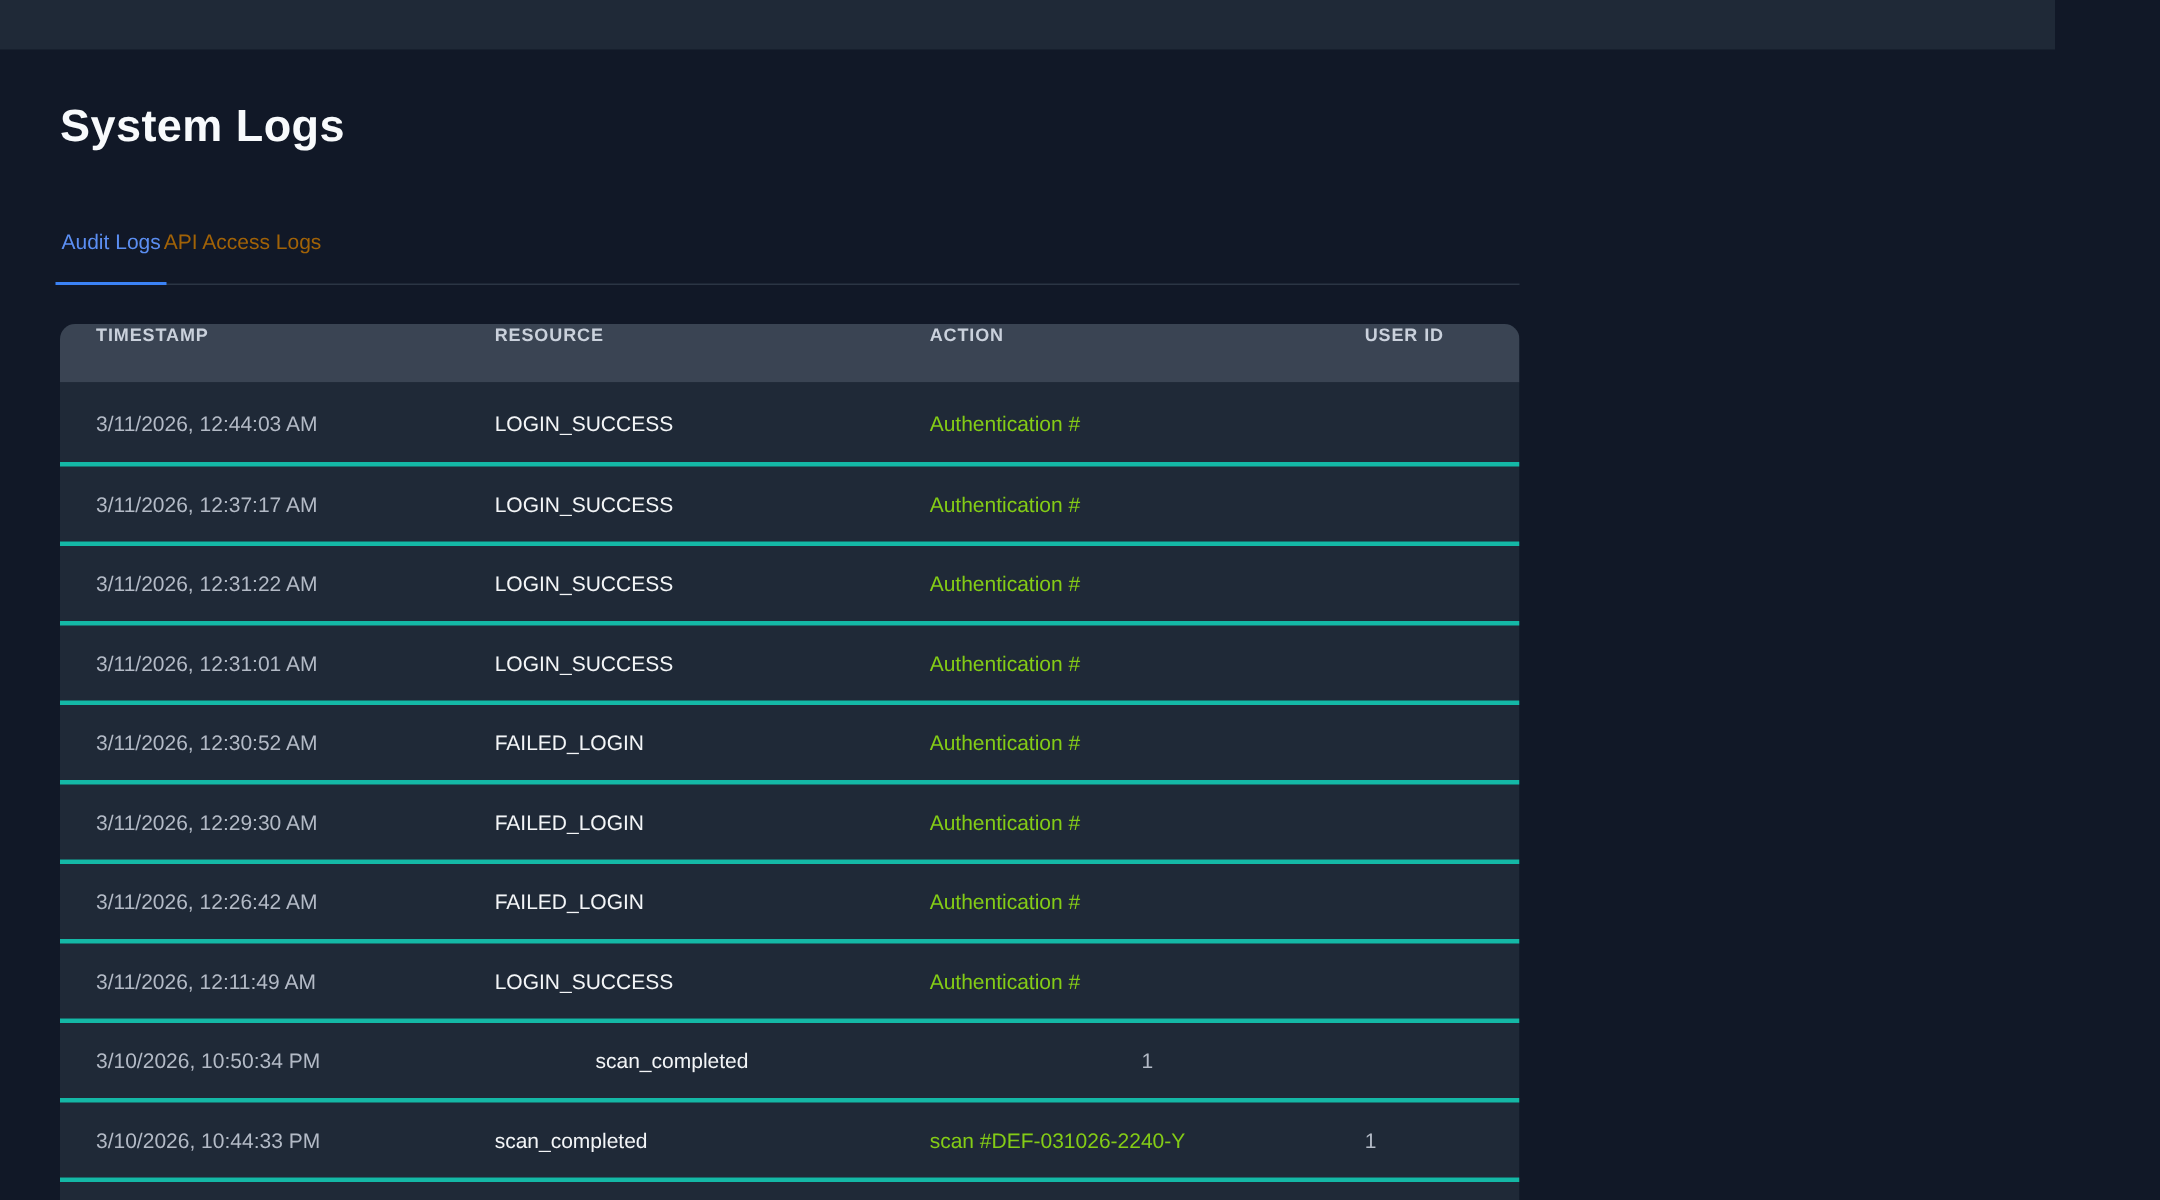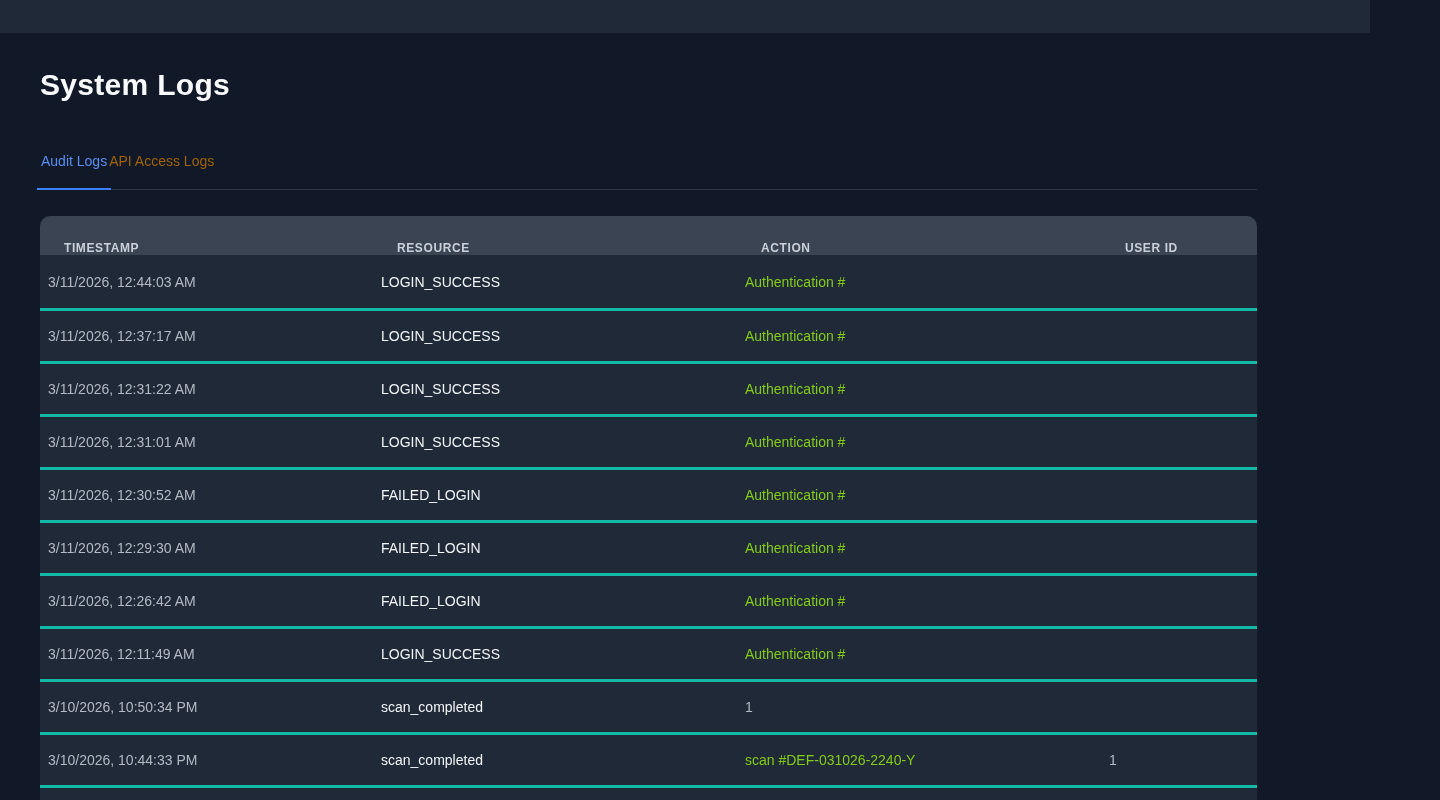--- a/index.html
+++ b/index.html
@@ -6,21 +6,21 @@
   html,body { width:1440px; height:800px; overflow:hidden; }
   body {
     background:#111827;
     font-family:"Liberation Sans", sans-serif;
     -webkit-font-smoothing:antialiased;
   }
   .topbar {
     width:1370px; height:33px;
     background:#1f2937;
   }
-  .content { margin-left:40px; width:1217px; }
+  .content { margin-left:40px; width:973px; }
   .page-title {
     margin-top:34px;
     font-size:30px; line-height:36px;
     font-weight:700; color:#f8fafc;
     letter-spacing:0.3px;
   }
   .tabs {
     display:flex; 
     margin-top:50px;
     border-bottom:1px solid #2b3544;
@@ -37,37 +37,37 @@
     content:""; position:absolute;
     left:-3px; right:-3px; bottom:-1px;
     height:2px; background:#3b82f6;
   }
   .card {
     margin-top:26px;
     border-radius:10px 10px 0 0;
     overflow:hidden;
   }
   .thead {
-    display:flex; align-items:flex-end;
+    display:flex; align-items:flex-start;
     height:39px; background:#3a4453;
   }
   .hcell {
     font-size:12px; font-weight:600;
     letter-spacing:0.6px;
     color:#cad1dc;
     padding-left:24px;
   }
   .tbody .row {
     display:flex; align-items:center;
     height:53px; background:#1f2937;
     border-top:3px solid #14b8a6;
   }
   .tbody .row:first-child { border-top:none; }
   .row.partial { height:16px; }
-  .cell { font-size:14px; padding-left:8px; overflow:hidden; white-space:nowrap; }
+  .cell { font-size:14px; padding-left:24px; overflow:hidden; white-space:nowrap; }
   .c1 { width:333px; }
   .c2 { width:364px; }
   .c3 { width:364px; }
   .c4 { width:156px; }
   .cell-timestamp { color:#b3bac6; }
   .cell-action { color:#f3f5f7; font-weight:500; }
   .cell-resource { color:#84cc16; }
   .cell-userid { color:#b3bac6; }
 </style>
 </head>

